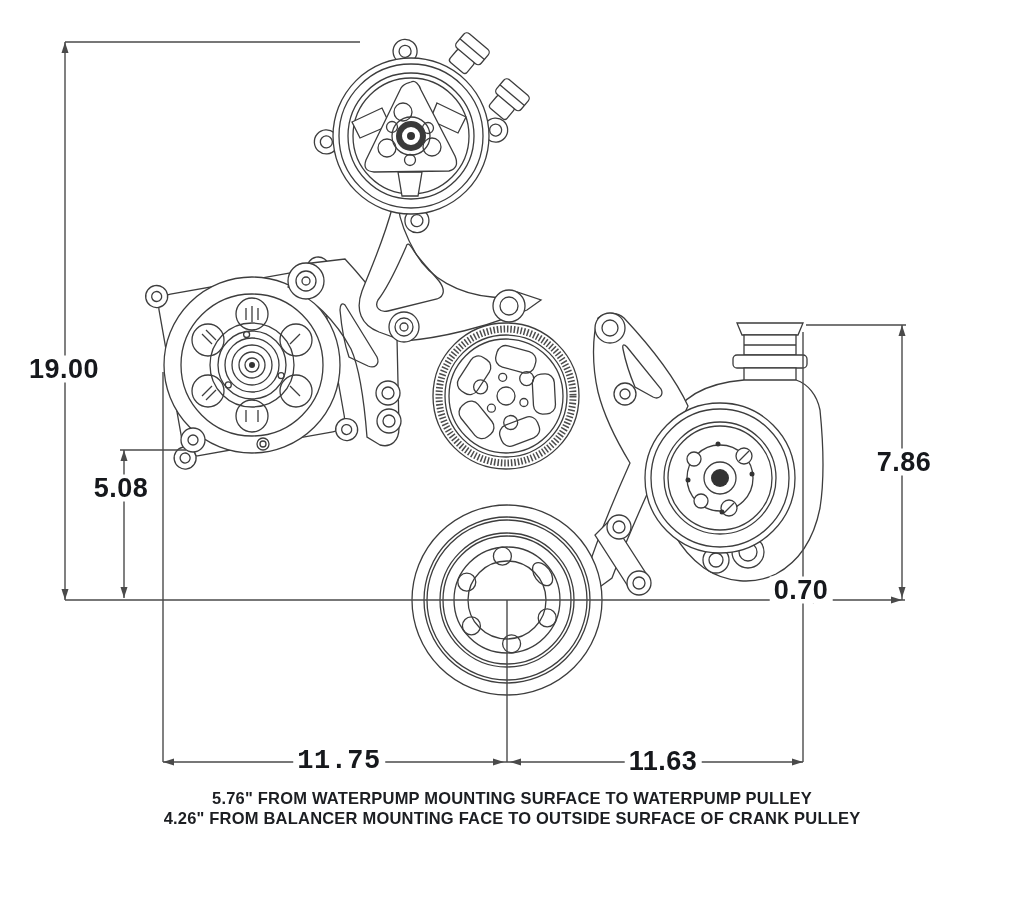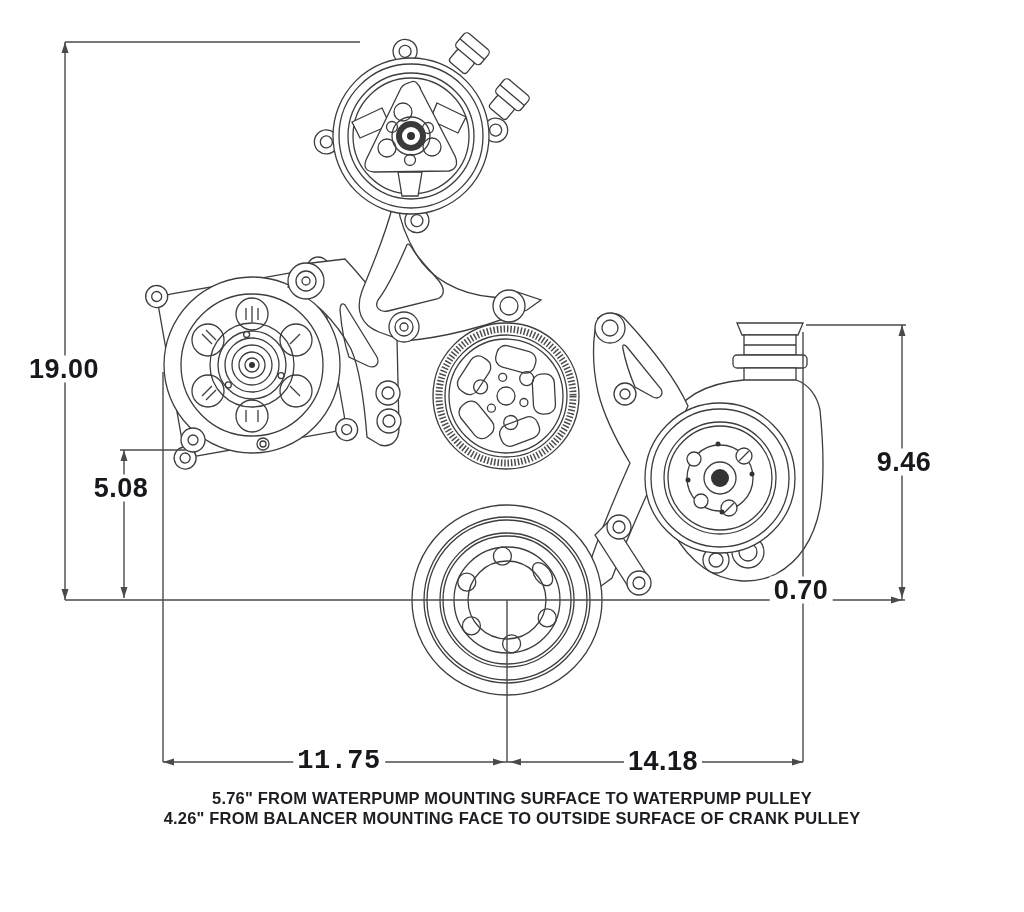--- a/index.html
+++ b/index.html
@@ -261,20 +261,20 @@
     <polygon points="902,600 891,596.5 891,603.5"></polygon>
     <polygon points="163,762 174,758.5 174,765.5"></polygon>
     <polygon points="504,762 493,758.5 493,765.5"></polygon>
     <polygon points="510,762 521,758.5 521,765.5"></polygon>
     <polygon points="803,762 792,758.5 792,765.5"></polygon>
   </g>
 </svg>
 
 <div class="dim-label" style="left:64px;top:369px;">19.00</div>
 <div class="dim-label" style="left:121px;top:488px;">5.08</div>
-<div class="dim-label" style="left:904px;top:462px;">9.46</div>
+<div class="dim-label" style="left:904px;top:462px;">7.86</div>
 <div class="dim-label" style="left:801px;top:590px;text-align:right;">0.70</div>
 <div class="dim-label" style="left:339px;top:761px;font-family:Liberation Mono, monospace;">11.75</div>
-<div class="dim-label" style="left:663px;top:761px;">14.18</div>
+<div class="dim-label" style="left:663px;top:761px;">11.63</div>
 
 <div class="note" style="top:789px;">5.76" FROM WATERPUMP MOUNTING SURFACE TO WATERPUMP PULLEY</div>
 <div class="note" style="top:809px;">4.26" FROM BALANCER MOUNTING FACE TO OUTSIDE SURFACE OF CRANK PULLEY</div>
 </div>
 
 </body></html>

